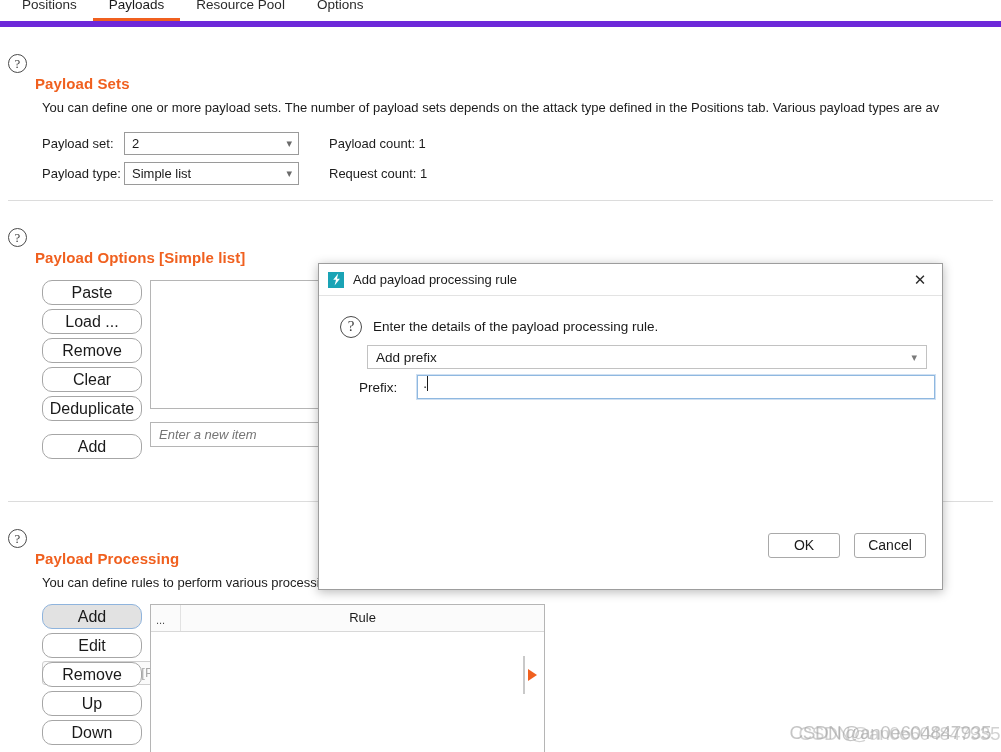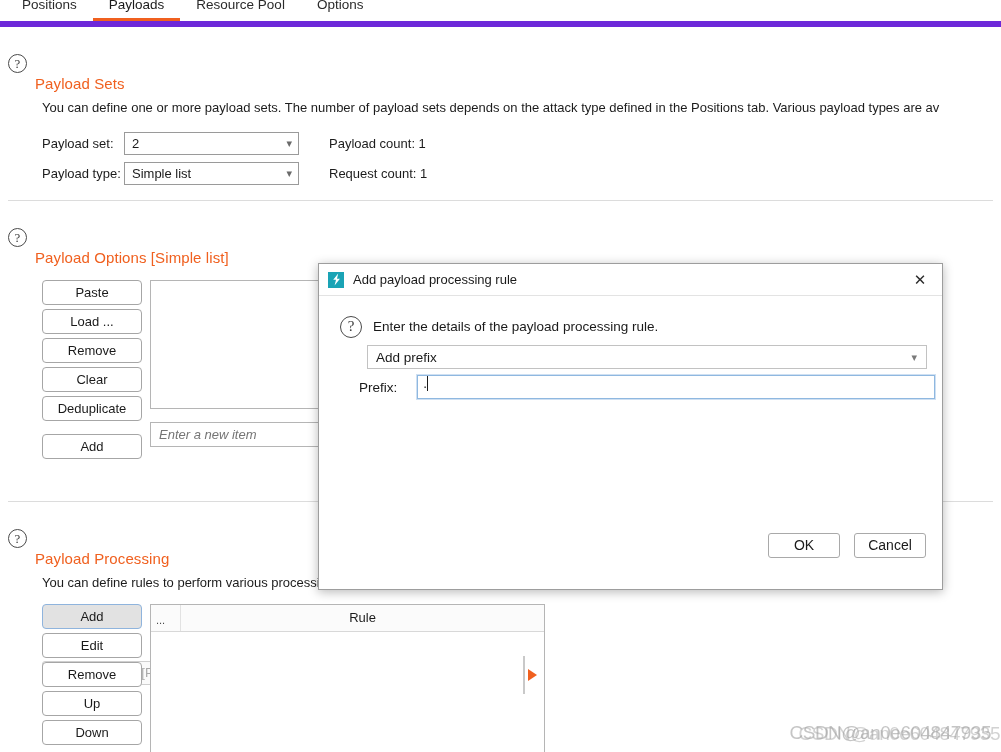--- a/index.html
+++ b/index.html
@@ -61,21 +61,21 @@
     font-size: 13px;
     line-height: 17px;
     text-align: center;
     font-family: "Liberation Serif", serif;
     flex: none;
     box-sizing: border-box;
   }
   .sec-title {
     color: #f0601f;
     font-size: 15px;
-    font-weight: normal;
+    font-weight: bold;
     letter-spacing: .1px;
     margin-top: 40px;
   }
   .sec-desc {
     margin: 5px 0 0 42px;
     font-size: 13px;
     line-height: 18px;
     color: #1c1c1c;
     max-width: 1200px;
     white-space: nowrap;
@@ -137,24 +137,24 @@
   .btncol {
     display: flex;
     flex-direction: column;
     gap: 4px;
     width: 100px;
     flex: none;
   }
   .btn {
     height: 25px;
     border: 1px solid #a6a6a6;
-    border-radius: 4px;
-    background: #ffffff;
-    font-family: "Liberation Sans", sans-serif;
-    font-size: 13px;
+    border-radius: 10px;
+    background: #ffffff;
+    font-family: "Liberation Sans", sans-serif;
+    font-size: 16px;
     color: #1a1a1a;
     text-align: center;
     line-height: 23px;
     cursor: default;
     box-sizing: border-box;
     white-space: nowrap;
     overflow: hidden;
   }
   .btn.pressed {
     background: #e2e2e2;

